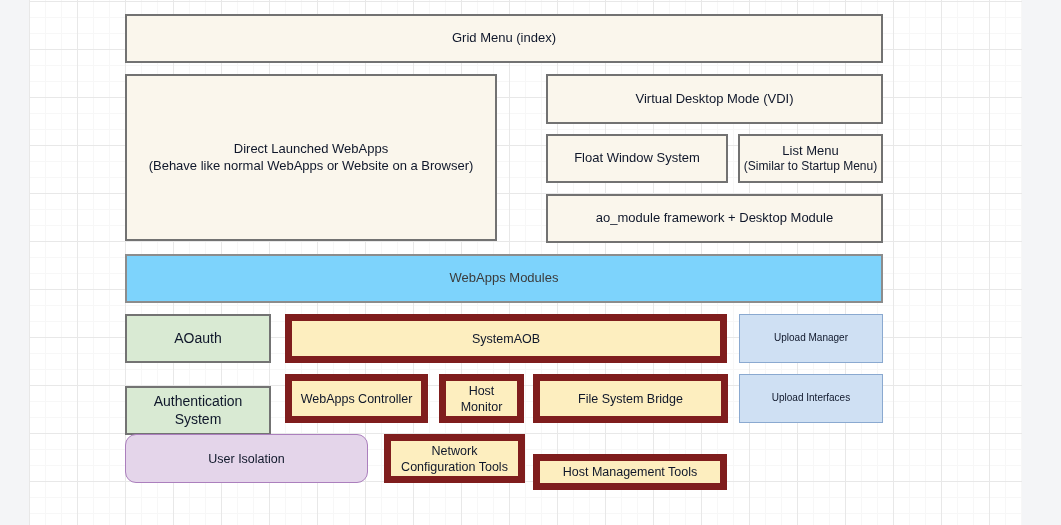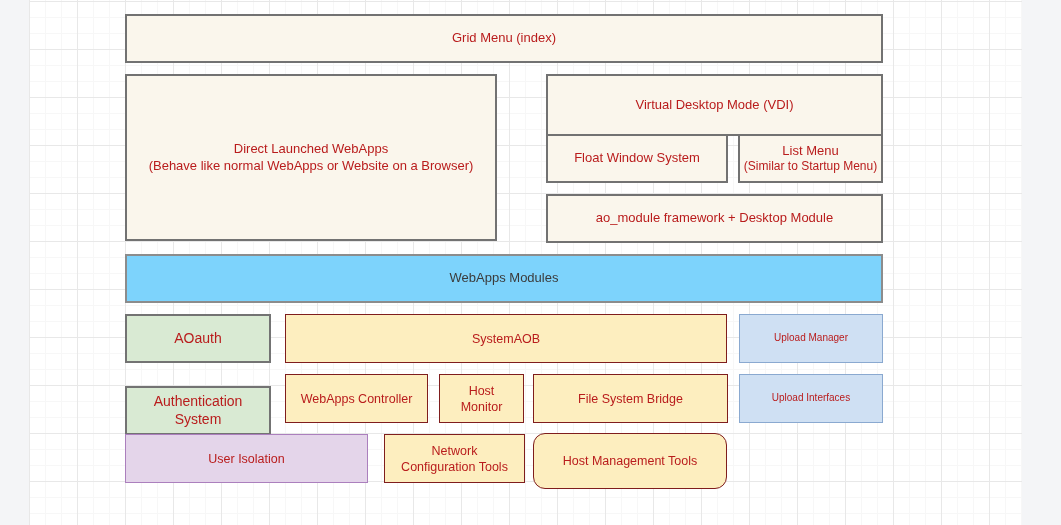--- a/index.html
+++ b/index.html
@@ -26,56 +26,56 @@
   }
 
   
   .node {
     position: absolute;
     display: flex;
     align-items: center;
     justify-content: center;
     text-align: center;
     line-height: 1.28;
-    color: #b91c1c;
+    color: #0f172a;
     white-space: pre-line;
   }
   .node .cap { display: block; }
   .node .sub { display: block; font-size: 12px; }
 
   
   .p-cream  { background: #faf6ec; border: 2px solid #727272; font-size: 13px; }
   .p-gray   { background: #7dd3fc; border: 2px solid #8c8c8c; font-size: 13px; color: #3b3b3b; }
   .p-green  { background: #d9ead3; border: 2px solid #737373; font-size: 14px; }
-  .p-yellow { background: #fdeebf; border: 1px solid #7f1d1d; font-size: 12.5px; }
+  .p-yellow { background: #fdeebf; border: 7px solid #7f1d1d; font-size: 12.5px; }
   .p-blue   { background: #cfe0f3; border: 1px solid #8aa9d0; font-size: 10px; }
   .p-purple { background: #e4d5ea; border: 1px solid #ab7fbd; font-size: 12.5px; }
 </style>
 </head>
 <body>
 
 <div id="app">
   <div id="canvas"></div>
   <div id="nodes-layer">
       <div class="node p-cream" style="left: 125px; top: 14px; width: 758px; height: 49px;"><div><span class="cap">Grid Menu (index)</span></div></div>
       <div class="node p-cream" style="left: 125px; top: 74px; width: 372px; height: 167px;"><div><span class="cap">Direct Launched WebApps
 (Behave like normal WebApps or Website on a Browser)</span></div></div>
-      <div class="node p-cream" style="left: 546px; top: 74px; width: 337px; height: 62px;"><div><span class="cap">Virtual Desktop Mode (VDI)</span></div></div>
+      <div class="node p-cream" style="left: 546px; top: 74px; width: 337px; height: 50px;"><div><span class="cap">Virtual Desktop Mode (VDI)</span></div></div>
       <div class="node p-cream" style="left: 546px; top: 134px; width: 182px; height: 49px;"><div><span class="cap">Float Window System</span></div></div>
       <div class="node p-cream" style="left: 738px; top: 134px; width: 145px; height: 49px;"><div><span class="cap">List Menu</span><span class="sub">(Similar to Startup Menu)</span></div></div>
       <div class="node p-cream" style="left: 546px; top: 194px; width: 337px; height: 49px;"><div><span class="cap">ao_module framework + Desktop Module</span></div></div>
       <div class="node p-gray" style="left: 125px; top: 254px; width: 758px; height: 49px;"><div><span class="cap">WebApps Modules</span></div></div>
       <div class="node p-green" style="left: 125px; top: 314px; width: 146px; height: 49px;"><div><span class="cap">AOauth</span></div></div>
       <div class="node p-yellow" style="left: 285px; top: 314px; width: 442px; height: 49px;"><div><span class="cap">SystemAOB</span></div></div>
       <div class="node p-blue" style="left: 739px; top: 314px; width: 144px; height: 49px;"><div><span class="cap">Upload Manager</span></div></div>
       <div class="node p-green" style="left: 125px; top: 374px; width: 146px; height: 49px; margin-top: 12px;"><div><span class="cap">Authentication
 System</span></div></div>
       <div class="node p-yellow" style="left: 285px; top: 374px; width: 143px; height: 49px;"><div><span class="cap">WebApps Controller</span></div></div>
       <div class="node p-yellow" style="left: 439px; top: 374px; width: 85px; height: 49px;"><div><span class="cap">Host
 Monitor</span></div></div>
       <div class="node p-yellow" style="left: 533px; top: 374px; width: 195px; height: 49px;"><div><span class="cap">File System Bridge</span></div></div>
       <div class="node p-blue" style="left: 739px; top: 374px; width: 144px; height: 49px;"><div><span class="cap">Upload Interfaces</span></div></div>
-      <div class="node p-purple" style="left: 125px; top: 434px; width: 243px; height: 49px;"><div><span class="cap">User Isolation</span></div></div>
+      <div class="node p-purple" style="left: 125px; top: 434px; width: 243px; height: 49px; border-radius: 11px;"><div><span class="cap">User Isolation</span></div></div>
       <div class="node p-yellow" style="left: 384px; top: 434px; width: 141px; height: 49px;"><div><span class="cap">Network
 Configuration Tools</span></div></div>
-      <div class="node p-yellow" style="left: 533px; top: 433px; width: 194px; height: 56px; border-radius: 12px;"><div><span class="cap">Host Management Tools</span></div></div>
+      <div class="node p-yellow" style="left: 533px; top: 454px; width: 194px; height: 36px;"><div><span class="cap">Host Management Tools</span></div></div>
     </div>
 </div>
 
 </body></html>

